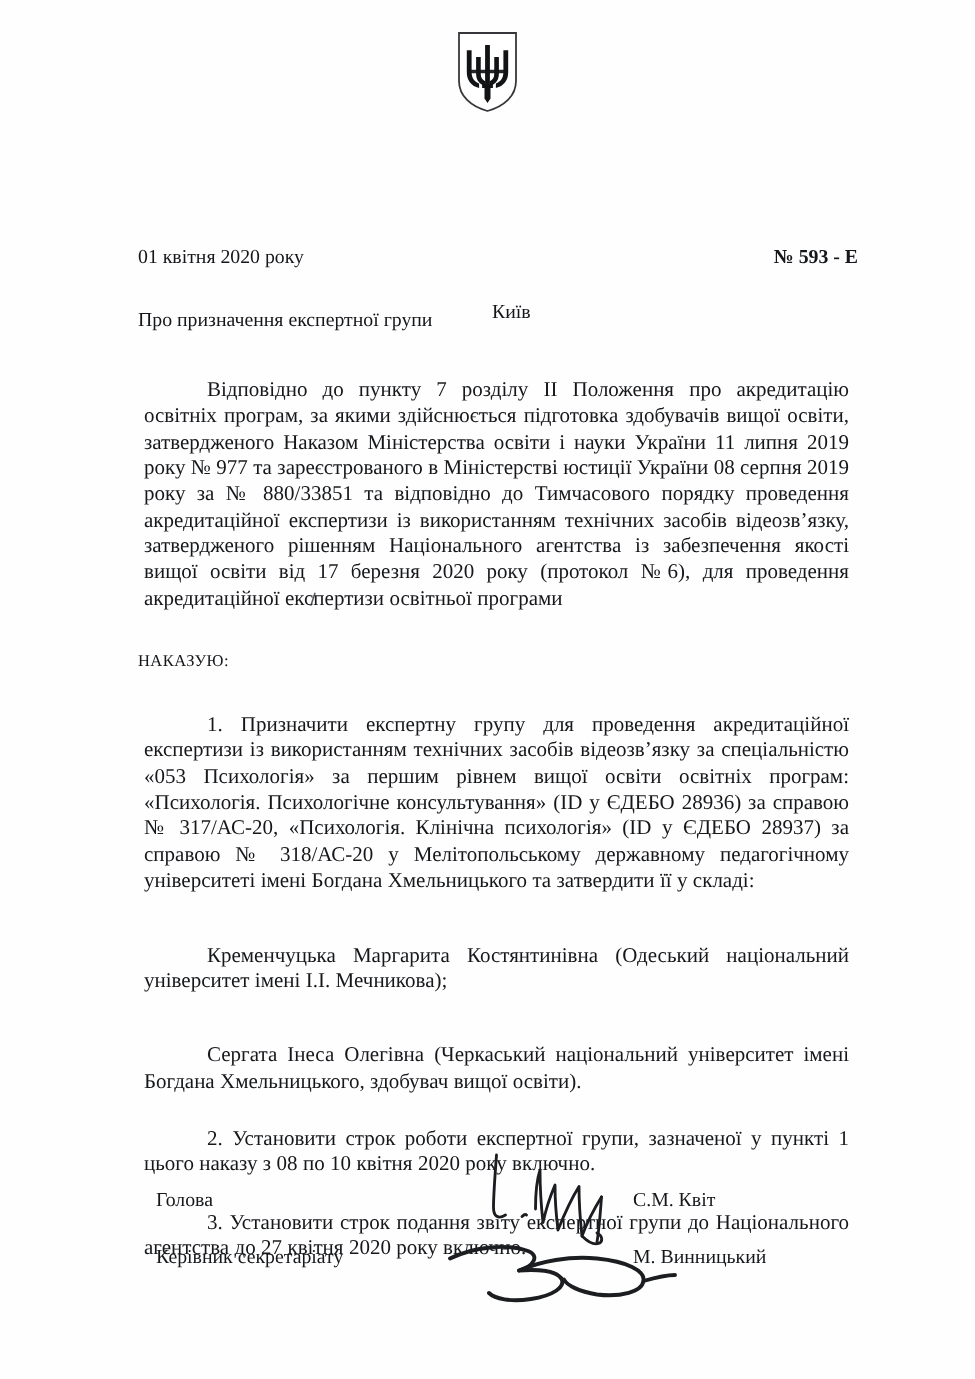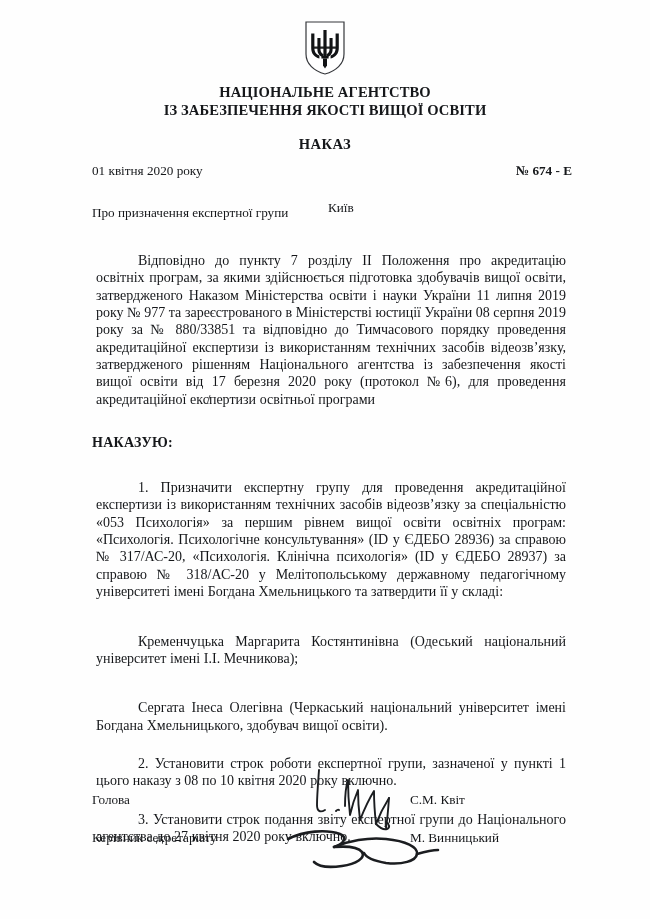--- a/index.html
+++ b/index.html
@@ -100,43 +100,43 @@
     text-align: justify;
     text-align-last: left;
     text-indent: 42px;
     margin: 4px;
     hyphens: none;
     word-spacing: 0.1px;
   }
 
   .order-word {
     margin-top: 27px;
-    font-weight: bold;
-    font-size: 14px;
+    font-weight: normal;
+    font-size: 11px;
     letter-spacing: 0.3px;
   }
   .tick-mark {
     position: absolute;
     left: 208px;
     top: 396px;
     width: 7px;
     height: 9px;
     border-left: 1.4px solid #2a2c30;
     transform: rotate(18deg);
     opacity: 0.8;
   }
 
   .spacer-lg { height: 24px; }
   .spacer-md { height: 13px; }
   .spacer-sm { height: 12px; }
 
   
   .sign-block {
     position: absolute;
-    left: 92px;
+    left: 104px;
     width: 478px;
   }
   .sign-row {
     position: relative;
     height: 38px;
     font-size: 13.2px;
   }
   .sign-title { position: absolute; left: 0; top: 0; white-space: nowrap; }
   .sign-name  { position: absolute; left: 318px; top: 0; white-space: nowrap; text-align: right; }
 
@@ -167,30 +167,25 @@
 
         <path d="M13.4 17 h3.1 v11.2 c0 2.6 1.1 4.1 3 4.9 v3.1 c-4 -1 -6.1 -3.8 -6.1 -8 z"></path>
 
         <path d="M25.5 17 h3.1 v11.2 c0 4.2 -2.1 7 -6.1 8 v-3.1 c1.9 -0.8 3 -2.3 3 -4.9 z"></path>
 
         <path d="M8.8 25.5 h24.4 v2.3 h-24.4 z" opacity="0.92"></path>
       </g>
     </svg>
   </div>
 
-  <div class="header">
-    <div class="org-line">НАЦІОНАЛЬНЕ АГЕНТСТВО</div>
-    <div class="org-line">ІЗ ЗАБЕЗПЕЧЕННЯ ЯКОСТІ ВИЩОЇ ОСВІТИ</div>
-    <div class="doc-type">НАКАЗ</div>
-  </div>
 
   <div class="meta-row">
     <span class="meta-date">01 квітня 2020 року</span>
     <span class="meta-city">Київ</span>
-    <span class="meta-number">№ 674 - Е</span>
+    <span class="meta-number">№ 593 - Е</span>
   </div>
 
   <div class="subject">Про призначення експертної групи</div>
 
   <div class="body">
 
     <p class="para">Відповідно до пункту 7 розділу ІІ Положення про акредитацію освітніх програм, за якими здійснюється підготовка здобувачів вищої освіти, затвердженого Наказом Міністерства освіти і науки України 11 липня 2019 року № 977 та зареєстрованого в Міністерстві юстиції України 08 серпня 2019 року за № 880/33851 та відповідно до Тимчасового порядку проведення акредитаційної експертизи із використанням технічних засобів відеозвʼязку, затвердженого рішенням Національного агентства із забезпечення якості вищої освіти від 17 березня 2020 року (протокол №6), для проведення акредитаційної експертизи освітньої програми</p>
 
     <div class="order-word">НАКАЗУЮ:</div>
 

